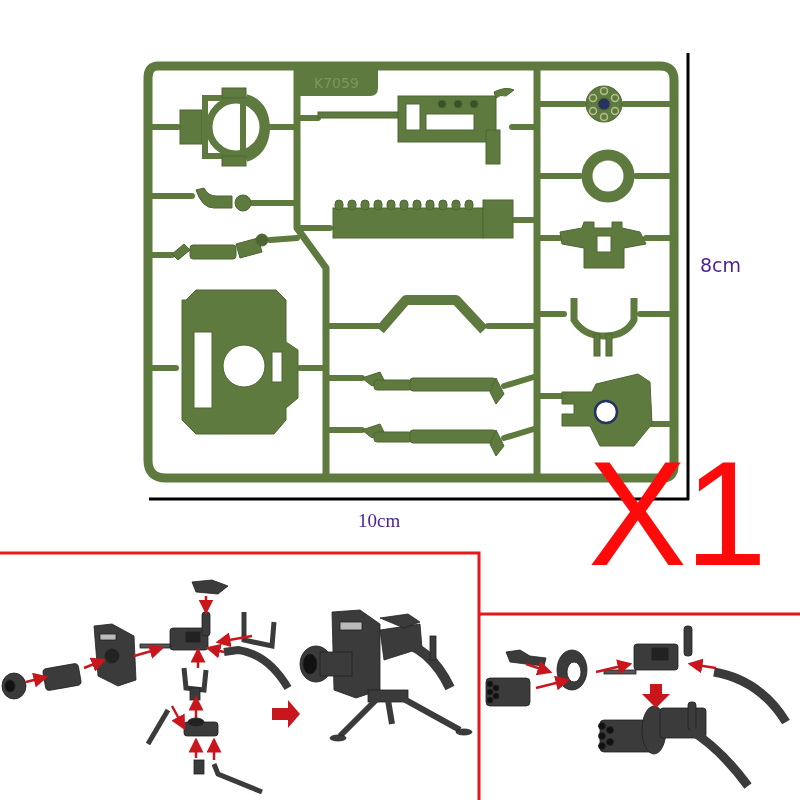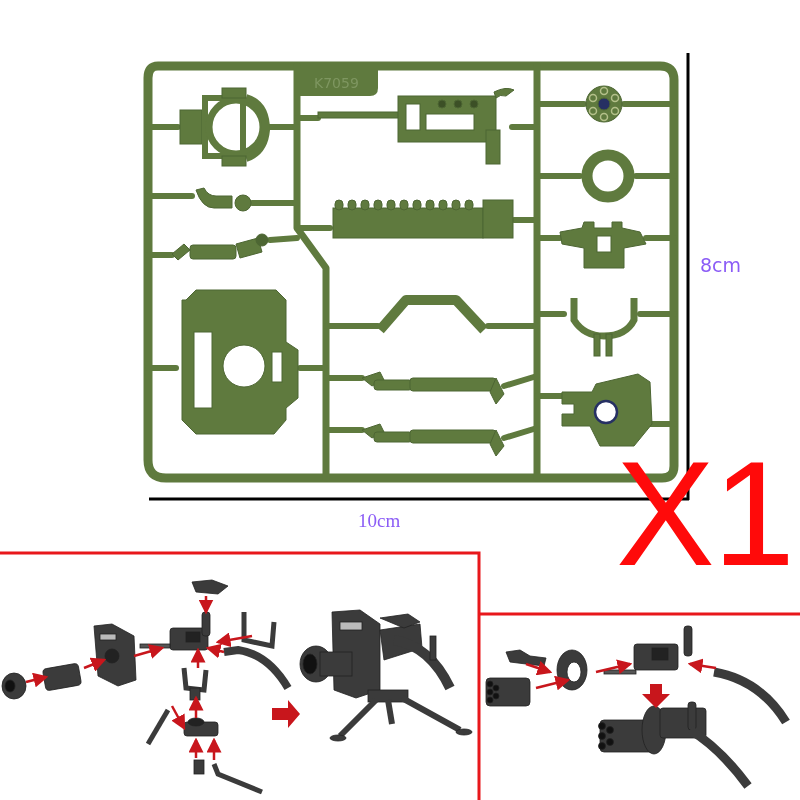--- a/index.html
+++ b/index.html
@@ -1,19 +1,19 @@
 <!DOCTYPE html>
 <html><head>
 <meta charset="utf-8">
 <style>
   html, body { margin:0; padding:0; background:#ffffff; }
   body { width:800px; height:800px; position:relative; overflow:hidden; font-family:"Liberation Sans", sans-serif; }
   .abs { position:absolute;padding-left:13px; }
   svg { position:absolute; left:0; top:0; }
-  .dim-label { position:absolute; font-family:"DejaVu Sans", sans-serif; font-size:19px; color:#8b5cf6; }
+  .dim-label { position:absolute; font-family:"DejaVu Sans", sans-serif; font-size:19px; color:#4c1d95; }
   .qty { position:absolute; color:#ff0a0a; font-family:"Liberation Sans", sans-serif; font-size:148px; line-height:1; letter-spacing:-2px; }
 </style>
 </head>
 <body>
 
 <div class="abs" style="left:0;top:0;width:800px;height:520px;">
 <svg width="800" height="520" viewBox="0 0 800 520">
   <g fill="none" stroke="#5f7a3e" stroke-linecap="round" stroke-linejoin="round">
 
     <path d="M158 66 Q148 66 148 78 L148 460 Q148 478 166 478 L662 478 Q674 478 674 466 L674 80 Q674 66 660 66 Z" stroke-width="9"></path>
@@ -145,21 +145,21 @@
   </g>
 
   <line x1="688" y1="53" x2="688" y2="500" stroke="#000" stroke-width="3"></line>
   <line x1="149" y1="499" x2="689" y2="499" stroke="#000" stroke-width="3"></line>
 </svg>
 </div>
 
 <span class="dim-label" style="left:700px;top:254px;">8cm</span>
 <span class="dim-label" style="left:358px;top:510px;font-family:Liberation Serif, serif;">10cm</span>
 
-<span class="qty" style="left:588px;top:440px;margin-left:28px;">X1</span>
+<span class="qty" style="left:588px;top:440px;">X1</span>
 
 <div class="abs" style="left:0;top:540px;width:800px;height:260px;">
 <svg width="800" height="260" viewBox="0 540 800 260">
 
   <g stroke="#e8171b" stroke-width="3" fill="none">
     <path d="M0 553 L479 553 L479 800"></path>
     <path d="M479 614 L800 614"></path>
   </g>
 
   <defs>

